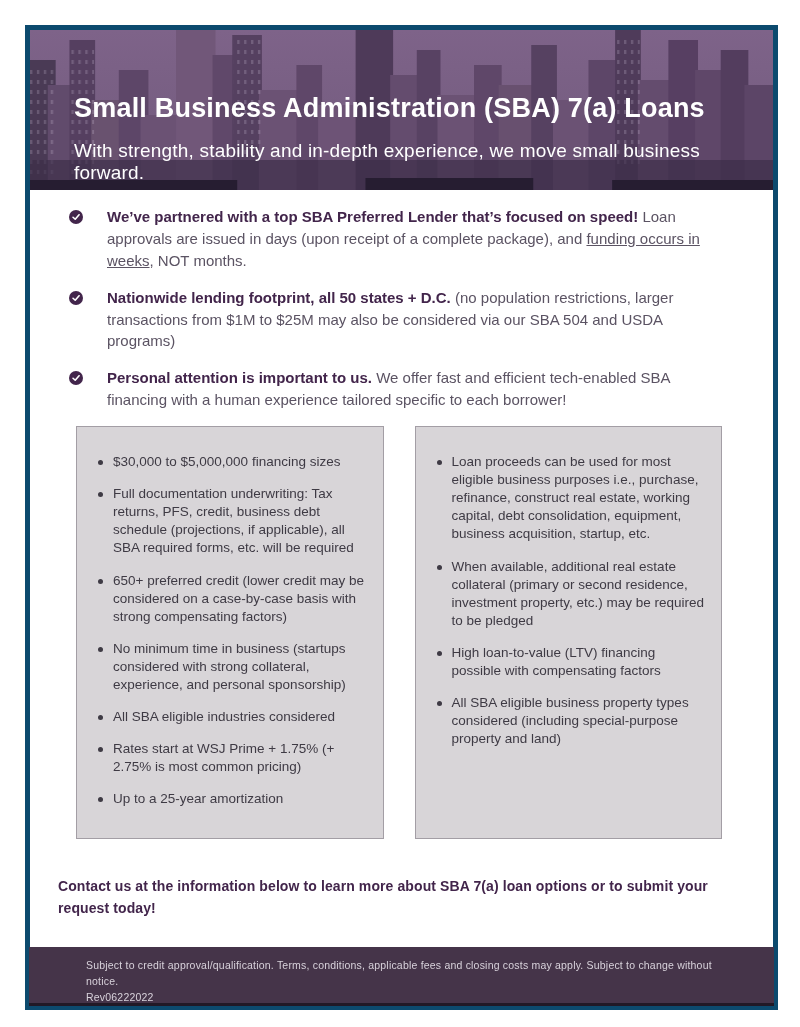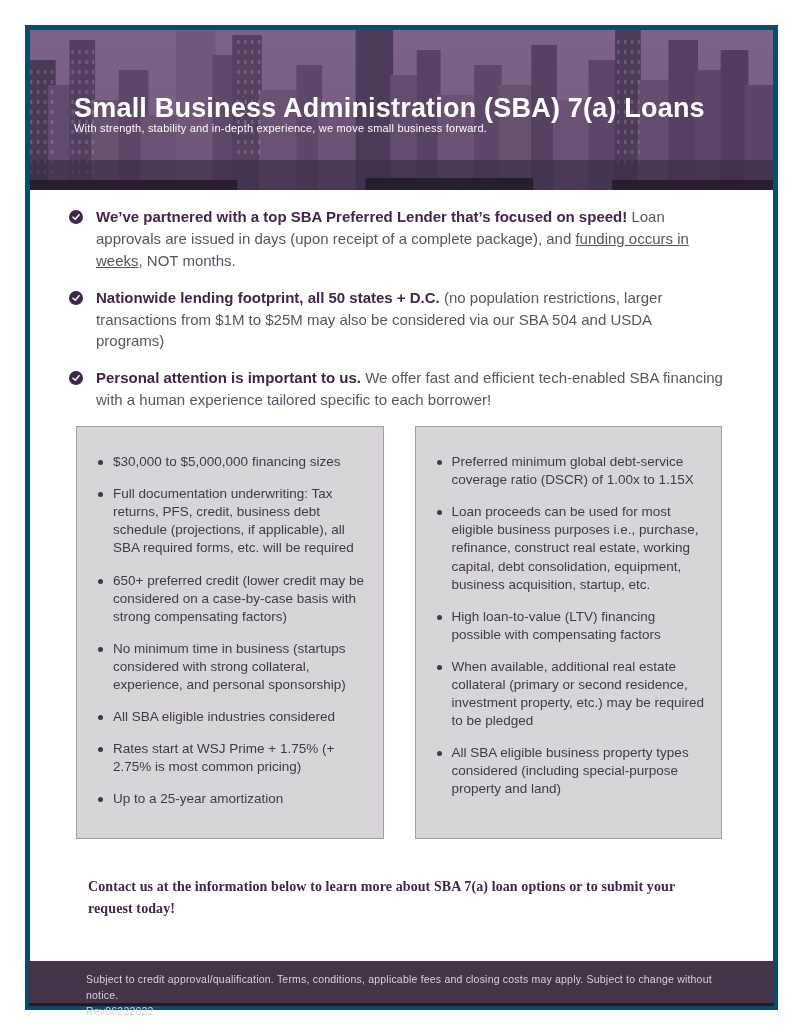--- a/index.html
+++ b/index.html
@@ -13,25 +13,25 @@
     background: #ffffff;
   }
 
   
   .hero { position: relative; height: 160px; overflow: hidden; background: #7b6086; }
   .hero svg { position: absolute; inset: 0; width: 100%; height: 100%; display: block; }
   .hero-text { position: absolute; left: 44px; top: 64px; right: 30px; }
   .hero-text h1 {
     color: #ffffff; font-size: 27px; font-weight: bold; letter-spacing: 0.2px; line-height: 1.05;
   }
-  .hero-text p { color: #ffffff; font-size: 11px; letter-spacing: 0.2px; }
+  .hero-text p { color: #ffffff; font-size: 19px; margin-top: 18px; letter-spacing: 0.2px; }
 
   
   .intro { padding: 16px 50px 0 39px; }
-  .ibullet { display: flex; gap: 13px; margin-bottom: 15px; }
+  .ibullet { display: flex; gap: 24px; margin-bottom: 15px; }
   .ibullet .check { flex: 0 0 14px; width: 14px; height: 14px; margin-top: 4px; }
   .ibullet .check svg { display: block; width: 14px; height: 14px; }
   .ibullet p { font-size: 15px; line-height: 1.46; color: #5b5363; }
   .ibullet p strong { color: #42254b; }
   .ibullet .u { text-decoration: underline; }
 
   
   .boxes { display: flex; gap: 31px; margin: 14px 51px 0 46px; align-items: stretch; }
   .box {
     flex: 1; background: #d8d5d8; border: 1px solid #a39ea5;
@@ -42,27 +42,27 @@
     position: relative; padding-left: 24px; margin-bottom: 14px;
     font-size: 13.5px; line-height: 1.34; color: #3e3a44;
   }
   .box li::before {
     content: ""; position: absolute; left: 9px; top: 7px;
     width: 5px; height: 5px; border-radius: 50%; background: #3e3a44;
   }
 
   
   .contact {
-    margin: 37px 60px 0 58px; font-size: 14px; font-weight: bold;
-    color: #42254b; line-height: 1.55; letter-spacing: 0.1px; font-family: Liberation Serif, serif;
+    margin: 37px 60px 0 28px; font-size: 14px; font-weight: bold;
+    color: #42254b; line-height: 1.55; letter-spacing: 0.1px;
   }
 
   
   .footer {
-    position: absolute; left: -1px; right: -1px; bottom: -1px; height: 45px;
+    position: absolute; left: -1px; right: -1px; bottom: -1px; height: 59px;
     background: #453449; border-bottom: 3px solid #211926;
     padding: 11px 40px 8px 57px; color: #d8d2db;
   }
   .footer p { font-size: 10.5px; line-height: 1.5; letter-spacing: 0.2px; }
   .footer .rev { margin-top: 0; }
 </style>
 </head>
 <body>
 
 <div class="frame">
@@ -158,24 +158,23 @@
         <li>Full documentation underwriting: Tax returns, PFS, credit, business debt schedule (projections, if applicable), all SBA required forms, etc. will be required</li>
         <li>650+ preferred credit (lower credit may be considered on a case-by-case basis with strong compensating factors)</li>
         <li>No minimum time in business (startups considered with strong collateral, experience, and personal sponsorship)</li>
         <li>All SBA eligible industries considered</li>
         <li>Rates start at WSJ Prime + 1.75% (+ 2.75% is most common pricing)</li>
         <li>Up to a 25-year amortization</li>
       </ul>
     </div>
     <div class="box">
       <ul>
-        <li>Preferred minimum global debt-service coverage ratio (DSCR) of 1.00x to 1.15X</li>
         <li>Loan proceeds can be used for most eligible business purposes i.e., purchase, refinance, construct real estate, working capital, debt consolidation, equipment, business acquisition, startup, etc.</li>
+        <li>When available, additional real estate collateral (primary or second residence, investment property, etc.) may be required to be pledged</li>
         <li>High loan-to-value (LTV) financing possible with compensating factors</li>
-        <li>When available, additional real estate collateral (primary or second residence, investment property, etc.) may be required to be pledged</li>
         <li>All SBA eligible business property types considered (including special-purpose property and land)</li>
       </ul>
     </div>
   </section>
 
   <p class="contact">Contact us at the information below to learn more about SBA 7(a) loan options or to submit your request today!</p>
 
   <footer class="footer">
     <p>Subject to credit approval/qualification. Terms, conditions, applicable fees and closing costs may apply. Subject to change without notice.</p>
     <p class="rev">Rev06222022</p>

